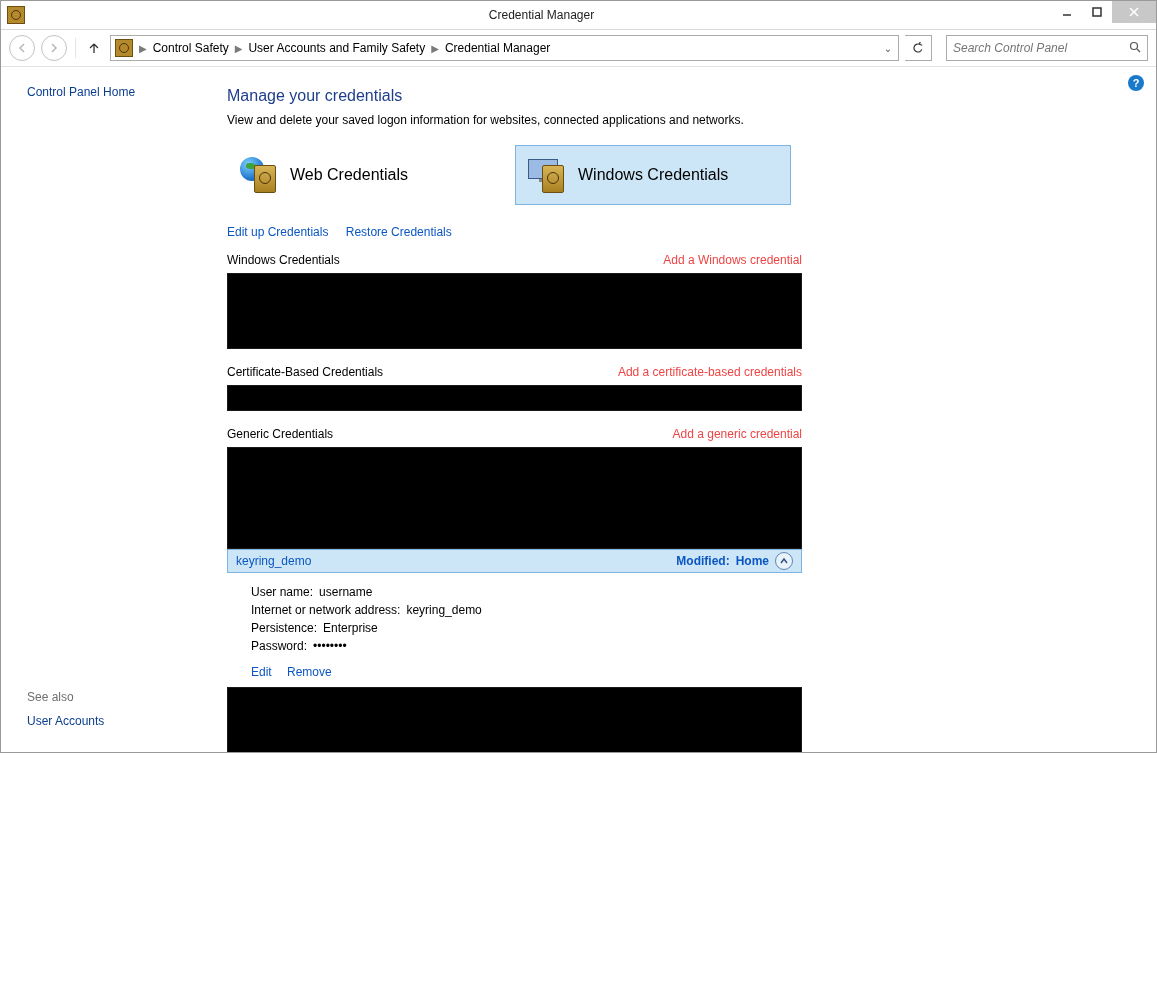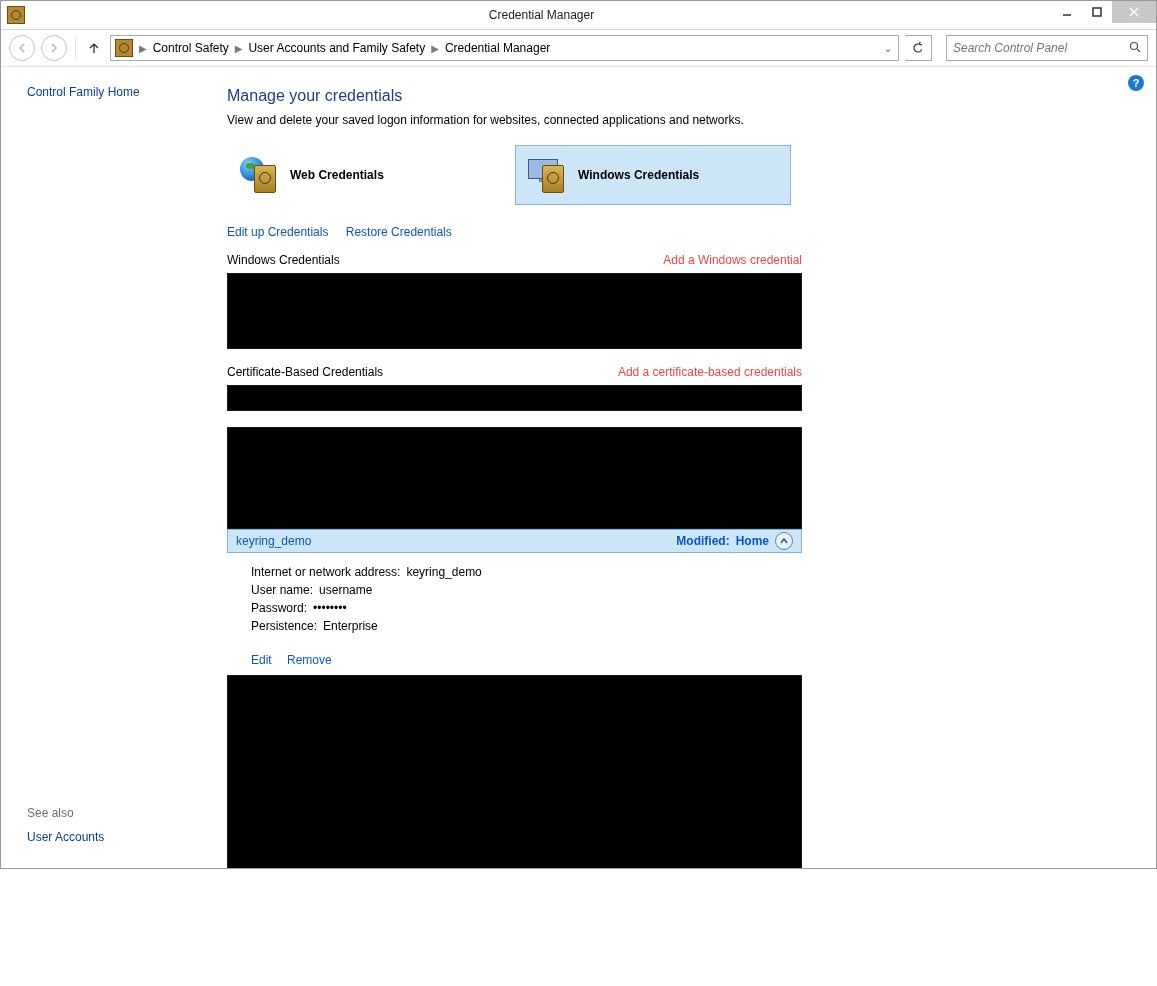--- a/index.html
+++ b/index.html
@@ -1,16 +1,16 @@
 <!DOCTYPE html>
 <html><head>
 <meta charset="utf-8">
 <style>
   html,body{margin:0;padding:0;font-family:"Segoe UI",Tahoma,sans-serif;font-size:12px;color:#000;background:#fff;}
-  .window{width:1157px;height:869px;background:#fff;position:relative;border:1px solid #9a9a9a;box-sizing:border-box;overflow:hidden;}
+  .window{width:1157px;height:753px;background:#fff;position:relative;border:1px solid #9a9a9a;box-sizing:border-box;overflow:hidden;}
   
   .titlebar{height:28px;background:#fff;display:flex;align-items:center;border-bottom:1px solid #d8d8d8;}
   .titlebar .app-icon{width:16px;height:16px;margin:0 6px;background:#b58a2d;border:1px solid #6b4e12;display:flex;align-items:center;justify-content:center;}
   .titlebar .app-icon .swirl{width:8px;height:8px;border:1px solid #4a3407;border-radius:50%;}
   .titlebar .title{flex:1;text-align:center;font-size:12px;color:#222;}
   .win-controls{display:flex;height:100%;}
   .win-btn{width:30px;height:22px;display:flex;align-items:center;justify-content:center;color:#333;}
   .win-btn.close{width:44px;background:#c8c8c8;color:#fff;}
   .win-btn svg{display:block;}
   
@@ -42,41 +42,41 @@
   .tile-row{display:flex;gap:12px;margin-bottom:20px;}
   .tile{width:276px;height:60px;display:flex;align-items:center;padding:0 8px;box-sizing:border-box;gap:8px;border:1px solid transparent;}
   .tile.selected{background:#cde6f7;border:1px solid #7eb4e2;}
   .tile .tile-icon{width:46px;height:36px;position:relative;}
   .vault{width:20px;height:26px;background:linear-gradient(#d8b558,#a87f20);border:1px solid #6b4e12;border-radius:2px;position:absolute;bottom:0;left:18px;}
   .vault::after{content:"";position:absolute;top:6px;left:4px;width:10px;height:10px;border:1px solid #4a3407;border-radius:50%;}
   .globe{width:24px;height:24px;border-radius:50%;background:radial-gradient(circle at 35% 30%, #7cd0ff 0%, #1a6fc7 70%);position:absolute;top:0;left:4px;}
   .globe::after{content:"";position:absolute;top:6px;left:6px;width:10px;height:6px;background:#3fa23c;border-radius:40% 60% 50% 50%;}
   .monitor{width:28px;height:18px;background:#9bbbe4;border:1px solid #3b5a85;position:absolute;top:2px;left:4px;}
   .monitor::after{content:"";position:absolute;bottom:-4px;left:10px;width:8px;height:3px;background:#888;}
-  .tile .tile-label{font-weight:bold;font-size:12px;}
+  .tile .tile-label{font-weight:normal;font-size:16px;}
   .link-row{margin-bottom:14px;}
   .link-row a{color:#0b57c1;text-decoration:none;margin-right:14px;font-size:12px;}
   .section{margin-bottom:16px;}
   .section-head{display:flex;justify-content:space-between;align-items:flex-end;margin-bottom:6px;}
   .section-head .label{font-size:12px;}
   .section-head a{color:#ef4444;text-decoration:none;font-size:12px;}
   .blackbox{background:#000;border:1px solid #1a1a1a;}
   .bb1{height:74px;}
   .bb2{height:24px;}
   .bb3{height:100px;}
   .bb4{height:208px;}
   .entry-head{border:1px solid #7eb4e2;background:#cde6f7;height:24px;display:flex;align-items:center;padding:0 8px;justify-content:space-between;box-sizing:border-box;margin-top:0;}
   .entry-head .name{color:#0b57c1;font-size:12px;}
   .entry-head .right{display:flex;align-items:center;gap:6px;color:#0b57c1;font-size:12px;font-weight:bold;}
   .chev-up{width:16px;height:16px;border:1px solid #5c86b7;border-radius:50%;display:flex;align-items:center;justify-content:center;background:#e9f2fb;}
   .entry-details{padding:8px 0 8px 24px;font-size:12px;}
   .entry-details .row{margin:4px 0;}
   .entry-details .lbl{color:#000;}
   .entry-details .val{margin-left:6px;}
-  .entry-actions{padding:0 0 8px 24px;margin-top:8px;}
+  .entry-actions{padding:0 0 8px 24px;}
   .entry-actions a{color:#0b57c1;text-decoration:none;margin-right:12px;font-size:12px;}
   .content-inner{width:575px;}
 </style>
 </head>
 <body>
 
 <div class="window">
 
   <div class="titlebar">
     <div class="app-icon">
@@ -146,21 +146,21 @@
             <line x1="8" y1="8" x2="11" y2="11" stroke="#555" stroke-width="1.2"></line>
           </svg>
       </div>
     </div>
   </div>
 
   <div class="body">
     <div class="help-icon">?</div>
 
     <div class="sidebar">
-      <a href="#">Control Family Home</a>
+      <a href="#">Control Panel Home</a>
       <div class="see-also">See also</div>
       <a href="#" class="user-accounts">User Accounts</a>
     </div>
 
     <div class="content">
       <div class="content-inner">
       <h1 class="page-title">Manage your credentials</h1>
       <div class="page-sub">View and delete your saved logon information for websites, connected applications and networks.</div>
 
       <div class="tile-row">
@@ -195,39 +195,43 @@
 
       <div class="section">
         <div class="section-head">
           <span class="label">Certificate-Based Credentials</span>
           <a href="#">Add a certificate-based credentials</a>
         </div>
         <div class="blackbox bb2"></div>
       </div>
 
       <div class="section">
+        <div class="section-head">
+          <span class="label">Generic Credentials</span>
+          <a href="#">Add a generic credential</a>
+        </div>
         <div class="blackbox bb3"></div>
 
         <div class="entry-head">
           <span class="name">keyring_demo</span>
           <span class="right">
             <span>Modified:</span>
             <span>Home</span>
             <span class="chev-up">
               <svg width="8" height="8">
                     <path d="M1 6 L4 2 L7 6" fill="none" stroke="#2a4f7d" stroke-width="1.4"></path>
                   </svg>
             </span>
           </span>
         </div>
         <div class="entry-details">
+          <div class="row"><span class="lbl">User name:</span><span class="val">username</span></div>
           <div class="row"><span class="lbl">Internet or network address:</span><span class="val">keyring_demo</span></div>
-          <div class="row"><span class="lbl">User name:</span><span class="val">username</span></div>
+          <div class="row"><span class="lbl">Persistence:</span><span class="val">Enterprise</span></div>
           <div class="row"><span class="lbl">Password:</span><span class="val">••••••••</span></div>
-          <div class="row"><span class="lbl">Persistence:</span><span class="val">Enterprise</span></div>
         </div>
         <div class="entry-actions">
           <a href="#">Edit</a>
           <a href="#">Remove</a>
         </div>
 
         <div class="blackbox bb4"></div>
       </div>
       </div>
     </div>

